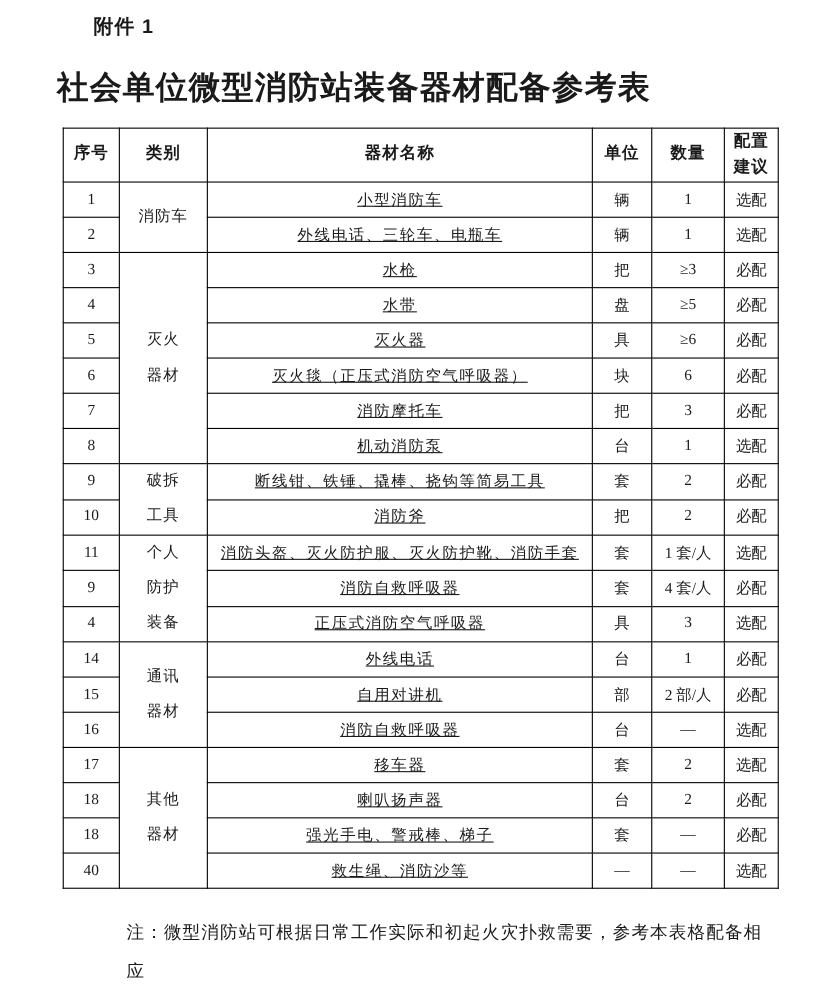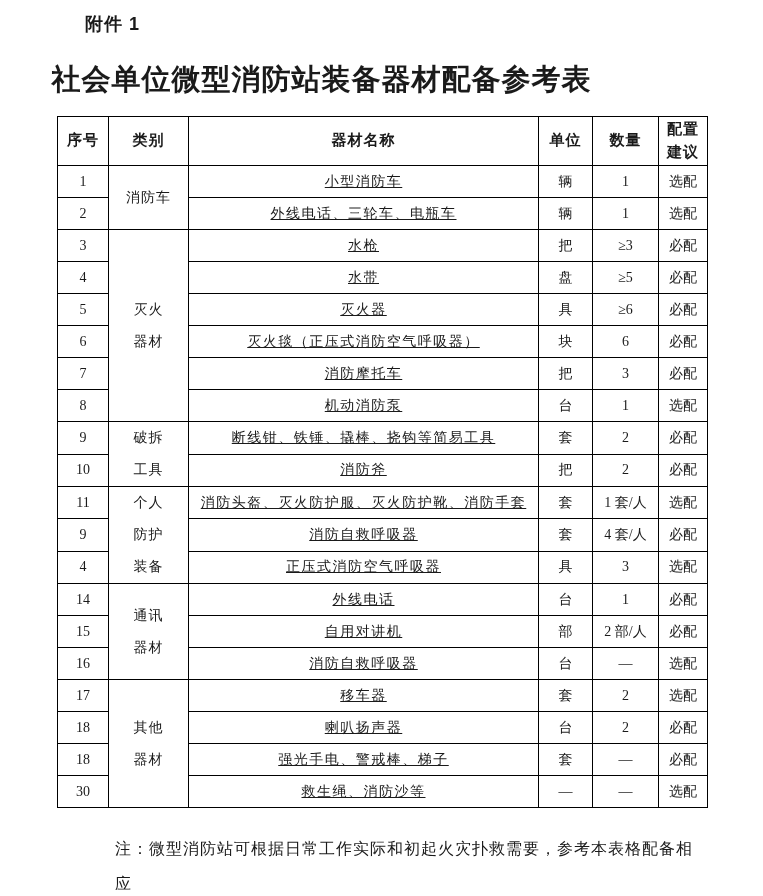--- a/index.html
+++ b/index.html
@@ -252,21 +252,21 @@
           <td class="cell-advice">必配</td>
         </tr>
         <tr>
           <td class="cell-no">18</td>
           <td class="cell-name">强光手电、警戒棒、梯子</td>
           <td class="cell-unit">套</td>
           <td class="cell-qty">—</td>
           <td class="cell-advice">必配</td>
         </tr>
         <tr>
-          <td class="cell-no">30</td>
+          <td class="cell-no">40</td>
           <td class="cell-name">救生绳、消防沙等</td>
           <td class="cell-unit">—</td>
           <td class="cell-qty">—</td>
           <td class="cell-advice">选配</td>
         </tr>
       </tbody>
   </table>
 
   <div class="note">
     <div class="note-line note-line-1">注：微型消防站可根据日常工作实际和初起火灾扑救需要，参考本表格配备相应</div>

